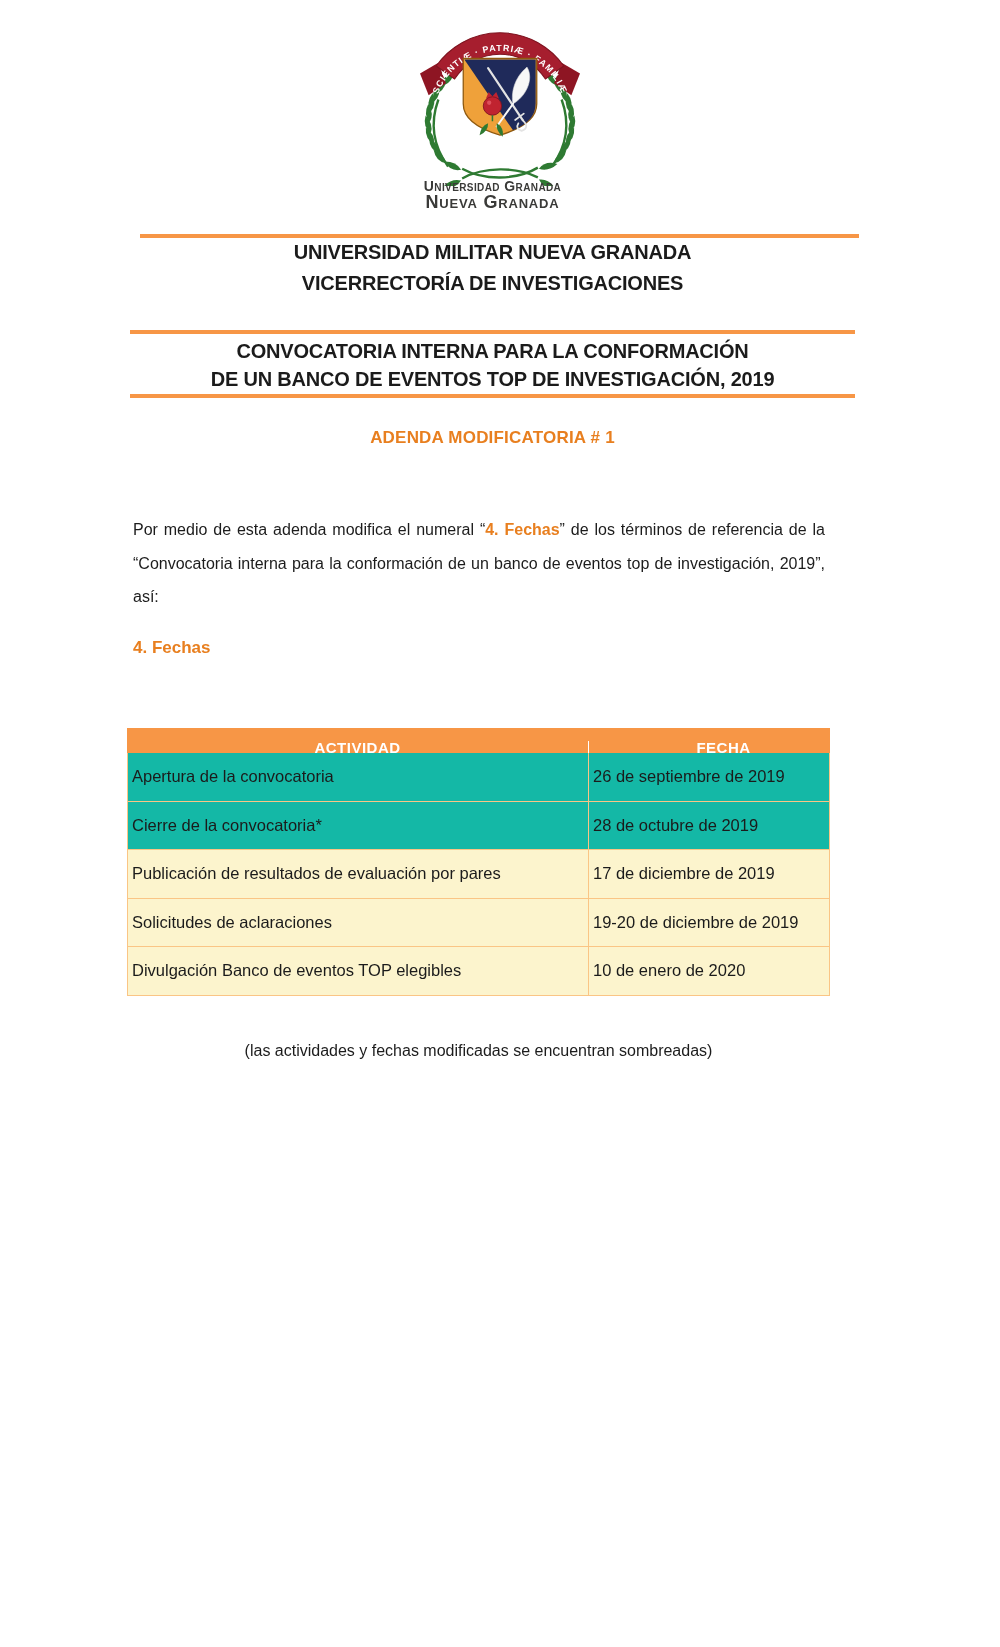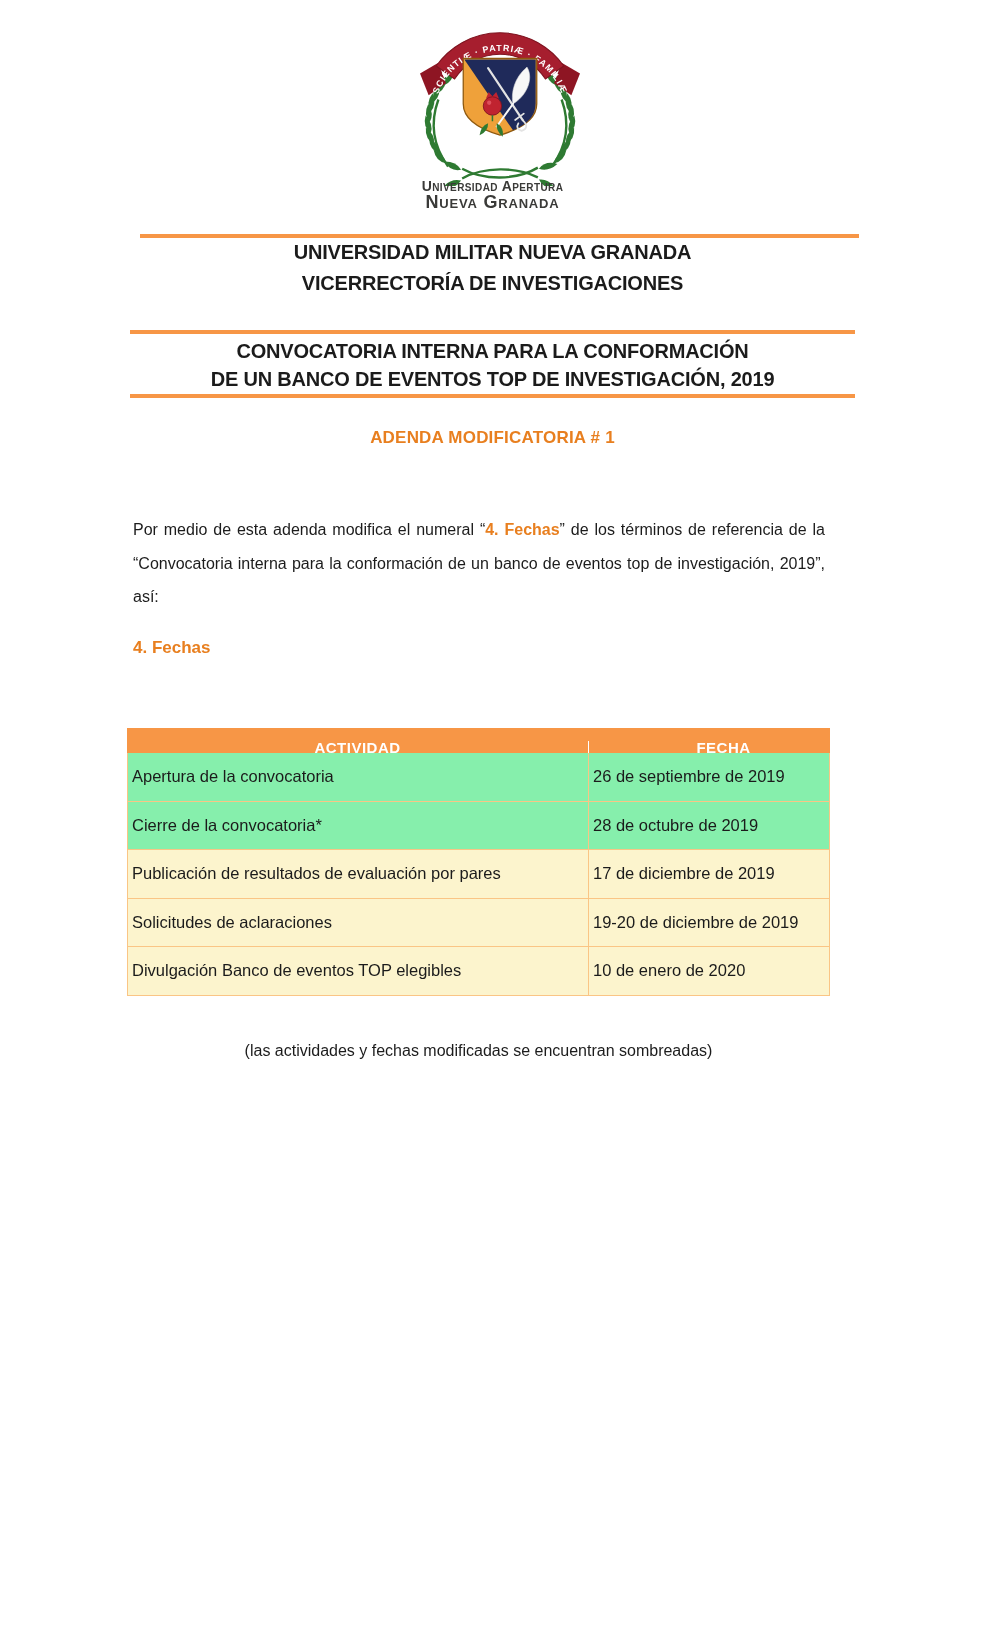--- a/index.html
+++ b/index.html
@@ -49,21 +49,21 @@
   .fechas-table{position:absolute;left:127px;top:728px;width:703px;}
   .thead{display:flex;height:25px;background:#F79646;}
   .thcell{
     display:flex;align-items:center;justify-content:center;
     color:#ffffff;font-size:15px;font-weight:bold;letter-spacing:.5px;margin-top:13px;
   }
   .col-a{width:461px;box-sizing:border-box;}
   .col-f{flex:1;box-sizing:border-box;padding-left:28px;}
   .thead .col-f{border-left:1.5px solid #ffffff;}
   .tbody{border:1px solid #FAC585;border-top:none;box-sizing:border-box;}
-  .trow{display:flex;height:47.5px;background:#86efac;}
+  .trow{display:flex;height:47.5px;background:#14b8a6;}
   .trow + .trow{border-top:1px solid #FAC585;}
   .trow.shaded{background:#FCF4CD;}
   .tcell{
     display:flex;align-items:center;padding-left:4px;
     font-size:16.5px;color:#1b1b1b;box-sizing:border-box;
   }
   .trow .col-a{border-right:1px solid #FAC585;}
   
   .note{
     position:absolute;left:127px;width:703px;top:1042px;text-align:center;
@@ -132,21 +132,21 @@
         <path d="M77,67 L79.5,61 L83,65 L86.5,61 L89,67 Z" fill="#C02330"></path>
         <circle cx="83" cy="74" r="8.5" fill="#C02330" stroke="#7E1420" stroke-width="0.8"></circle>
         <circle cx="80" cy="71" r="2" fill="#E8606B" opacity="0.75"></circle>
         <path d="M83,82.5 L83,88" stroke="#2E7A32" stroke-width="1.4"></path>
         <use href="#lf" transform="translate(79,90) rotate(-150)" fill="#2E7A32"></use>
         <use href="#lf" transform="translate(87,90) rotate(150)" fill="#2E7A32"></use>
       </g>
     </g>
   </svg>
 
-  <div class="wordmark wordmark1">Universidad Apertura</div>
+  <div class="wordmark wordmark1">Universidad Granada</div>
   <div class="wordmark wordmark2">Nueva Granada</div>
 
   <div class="rule rule1"></div>
   <div class="rule rule2"></div>
   <div class="rule rule3"></div>
 
   <div class="title t0">UNIVERSIDAD MILITAR NUEVA GRANADA</div>
   <div class="title t1">VICERRECTORÍA DE INVESTIGACIONES</div>
   <div class="title t3">CONVOCATORIA INTERNA PARA LA CONFORMACIÓN</div>
   <div class="title t4">DE UN BANCO DE EVENTOS TOP DE INVESTIGACIÓN, 2019</div>

